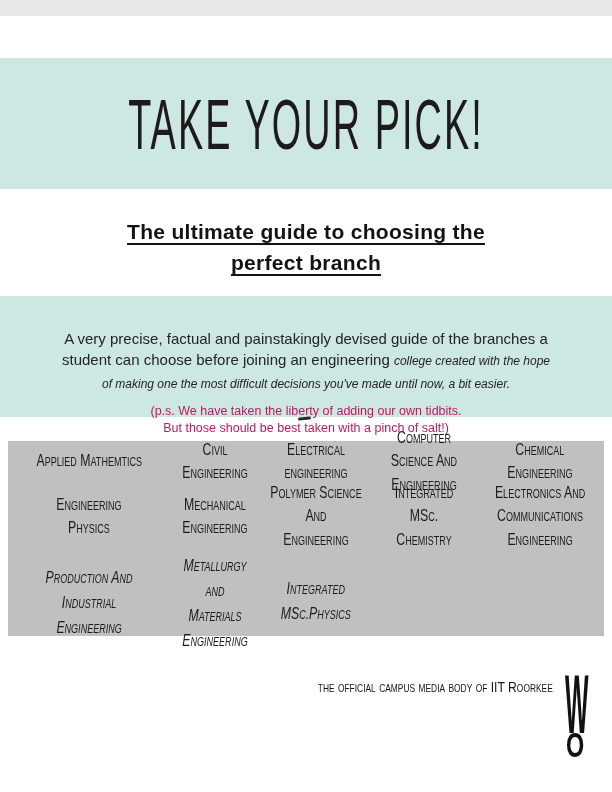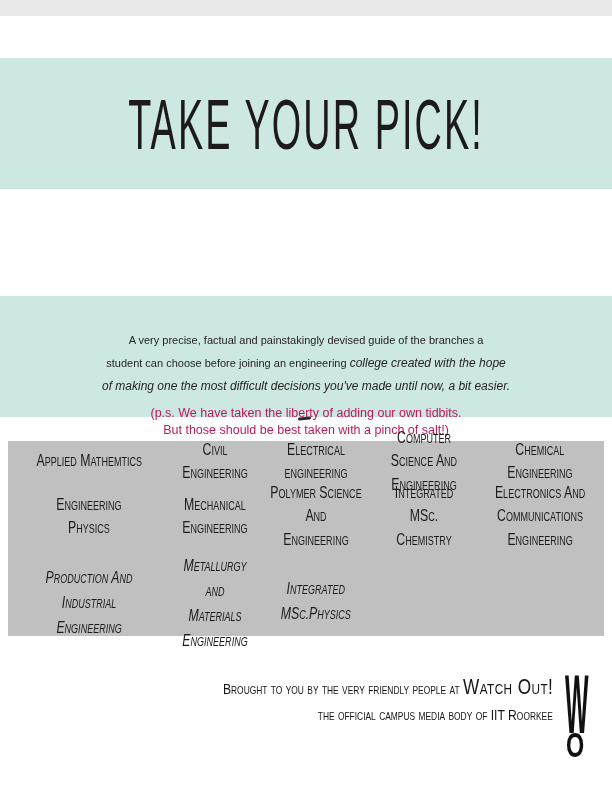--- a/index.html
+++ b/index.html
@@ -63,21 +63,21 @@
     padding-top: 11px;
   }
   .intro-text {
     width: 586px;
     margin: 0 auto;
     text-align: center;
     white-space: pre-line;
     line-height: 21px;
     color: #262323;
   }
-  .intro-text .lead { font-size: 11px; }
+  .intro-text .lead { font-size: 15px; }
   .intro-text .tail { font-size: 12px; font-style: italic; }
   .intro-ps {
     margin-top: 8px;
     text-align: center;
     white-space: pre-line;
     font-size: 12.5px;
     line-height: 17px;
     color: #be185d;
   }
 
@@ -176,20 +176,24 @@
 </style>
 </head>
 <body>
 
 <div class="page">
 
   <div class="banner">
     <div class="banner-title">TAKE YOUR PICK!</div>
   </div>
 
+  <div class="heading">
+    <div><span class="u">The ultimate guide to choosing the </span></div>
+    <div><span class="u">perfect branch</span></div>
+  </div>
 
   <div class="intro">
     <div class="intro-text">
       <span class="lead">A very precise, factual and painstakingly devised guide of the branches a
 student can choose before joining an engineering </span><span class="tail">college created with the hope
 of making one the most difficult decisions you've made until now, a bit easier.</span>
     </div>
     <div class="intro-ps">(p.s. We have taken the liberty of adding our own tidbits.
 But those should be best taken with a pinch of salt!)</div>
   </div>
@@ -247,21 +251,20 @@
 Materials
 Engineering</span>
       </div>
     <div class="cell">
         <span class="squeeze">Integrated
 MSc.Physics</span>
       </div>
   </div>
 
   <div class="footer">
-    <div><span class="fline"><span>Brought to you by the very friendly people at </span><span class="brand">Watch Out!</span></span></div>
     <div><span class="fline">the official campus media body of IIT Roorkee</span></div>
   </div>
 
   <div class="logo">
     <span class="logo-w">W</span>
     <span class="logo-o">O</span>
   </div>
 
 </div>
 

